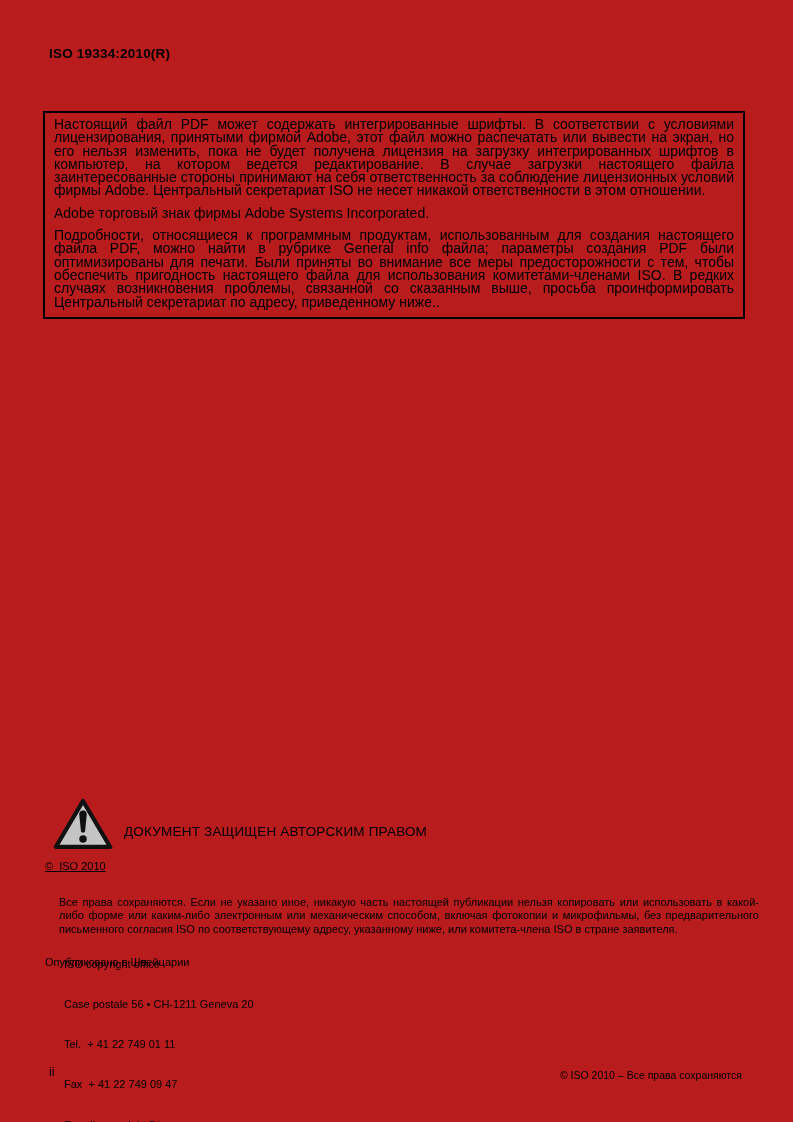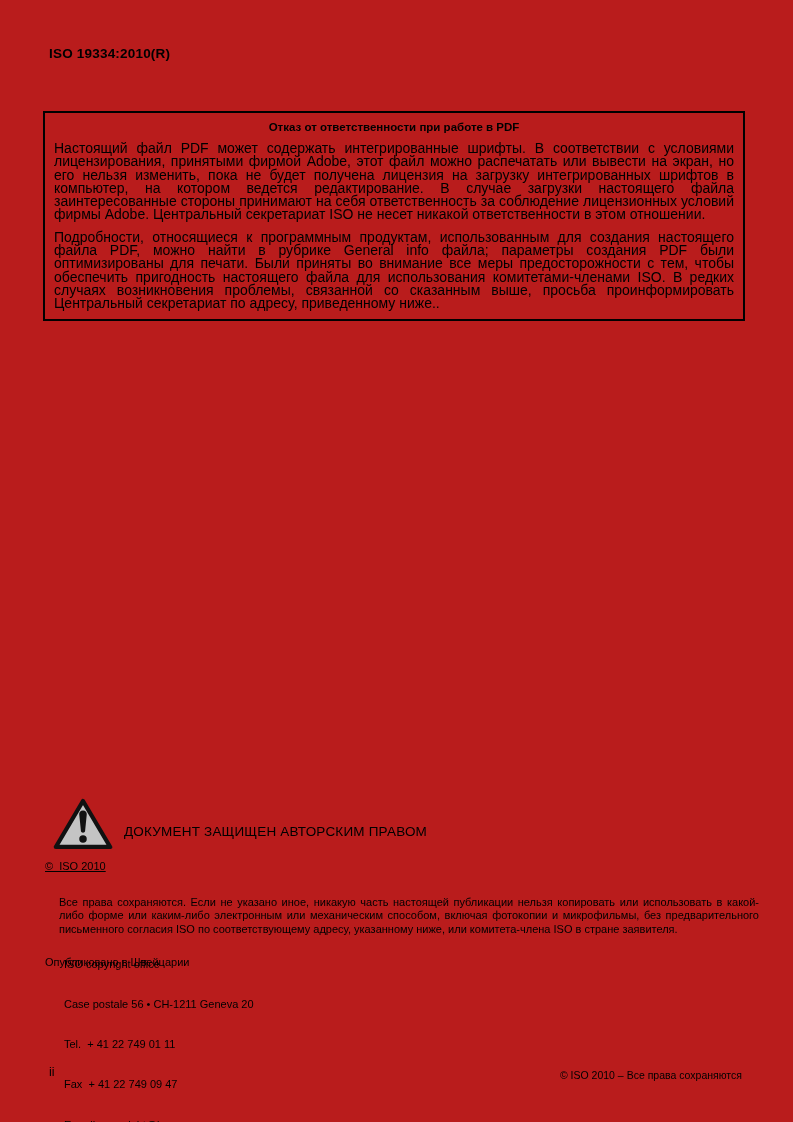--- a/index.html
+++ b/index.html
@@ -105,22 +105,22 @@
   }
 </style>
 </head>
 <body>
 
 <div class="page">
 
   <div class="header-ref">ISO 19334:2010(R)</div>
 
   <div class="disclaimer-box">
-    <div class="box-title">Отказ от ответственности при работе в PDF</div>
     <p>Настоящий файл PDF может содержать интегрированные шрифты. В соответствии с условиями лицензирования, принятыми фирмой Adobe, этот файл можно распечатать или вывести на экран, но его нельзя изменить, пока не будет получена лицензия на загрузку интегрированных шрифтов в компьютер, на котором ведется редактирование. В случае загрузки настоящего файла заинтересованные стороны принимают на себя ответственность за соблюдение лицензионных условий фирмы Adobe. Центральный секретариат ISO не несет никакой ответственности в этом отношении.</p>
+    <p>Adobe торговый знак фирмы Adobe Systems Incorporated.</p>
     <p>Подробности, относящиеся к программным продуктам, использованным для создания настоящего файла PDF, можно найти в рубрике General info файла; параметры создания PDF были оптимизированы для печати. Были приняты во внимание все меры предосторожности с тем, чтобы обеспечить пригодность настоящего файла для использования комитетами-членами ISO. В редких случаях возникновения проблемы, связанной со сказанным выше, просьба проинформировать Центральный секретариат по адресу, приведенному ниже..</p>
   </div>
 
   <div class="warning-icon">
     <svg width="60" height="54" viewBox="0 0 64 57" xmlns="http://www.w3.org/2000/svg">
       <path d="M32 4 L61 53 L3 53 Z" fill="#c4c4c4" stroke="#111111" stroke-width="4.5" stroke-linejoin="round"></path>
       <path d="M32 14 C34.8 14 36.3 15.8 36 18.4 L34.2 36.3 C34 38.2 30 38.2 29.8 36.3 L28 18.4 C27.7 15.8 29.2 14 32 14 Z" fill="#111111"></path>
       <circle cx="32" cy="44.5" r="4" fill="#111111"></circle>
     </svg>
   </div>

